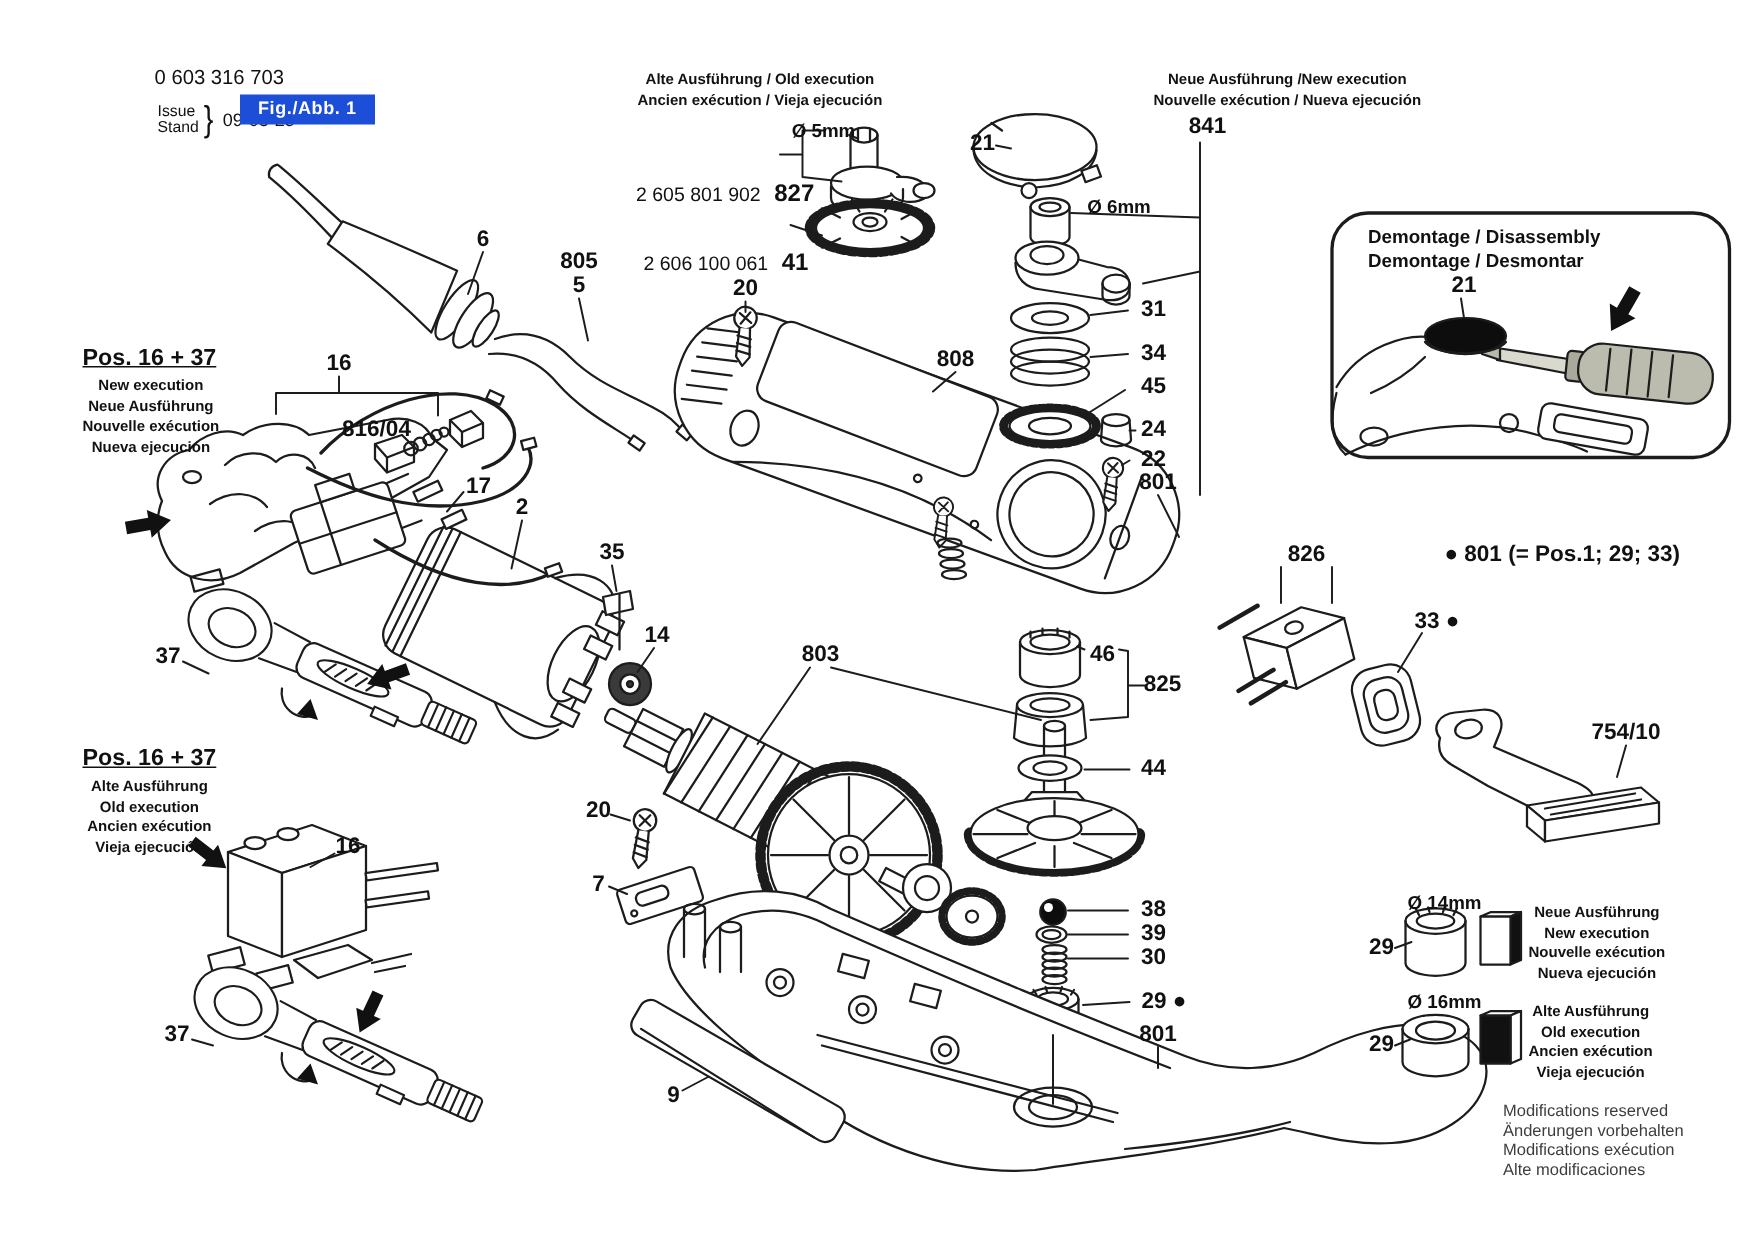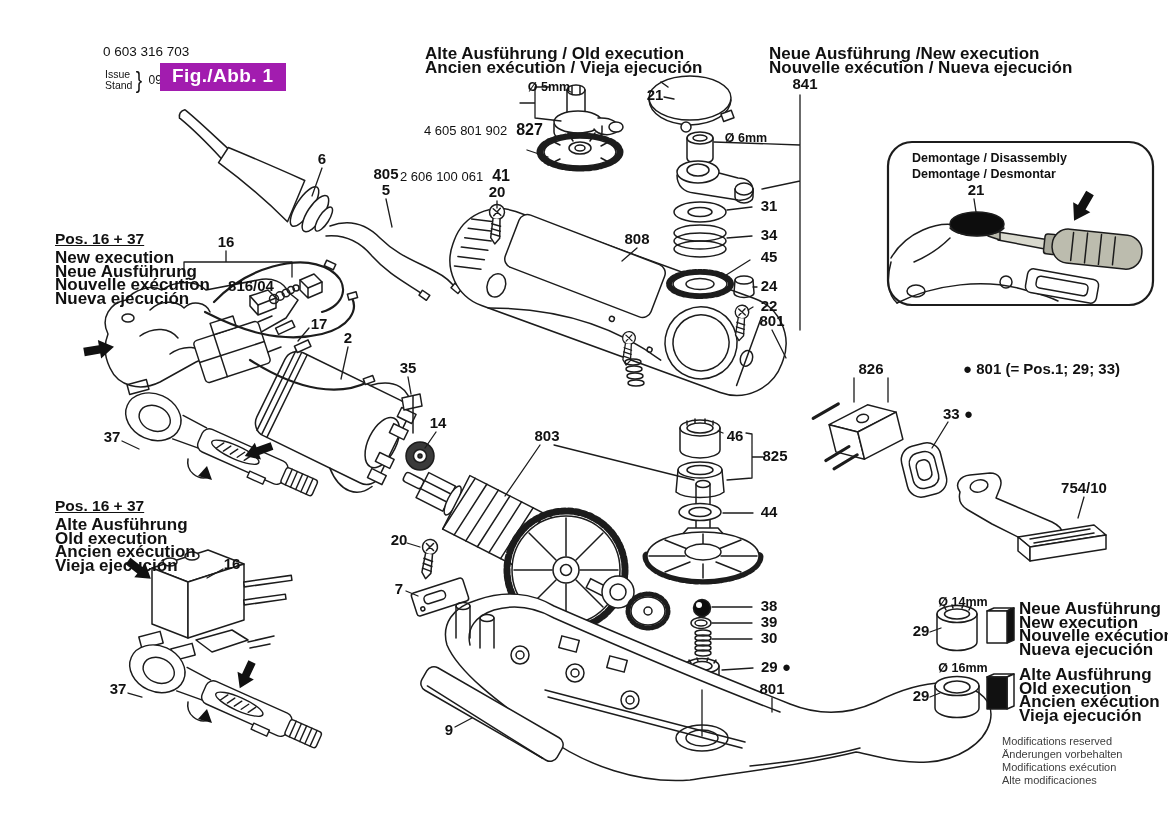--- a/index.html
+++ b/index.html
@@ -1,27 +1,27 @@
 <!DOCTYPE html>
 <html><head>
 <meta charset="utf-8">
 <style>
   html,body{margin:0;padding:0;background:#fff;}
   .page{position:relative;width:1168px;height:825px;background:#fff;overflow:hidden;
         font-family:"Liberation Sans",sans-serif;color:#111;}
   .abs{position:absolute;}
-  .ann{font-size:17px;font-weight:700;line-height:13.5px;white-space:nowrap;}
+  .ann{font-size:10px;font-weight:700;line-height:13.5px;white-space:nowrap;text-align:center;}
   .ann12{font-size:12.5px;font-weight:700;line-height:15.5px;white-space:nowrap;}
   .postitle{font-size:15.5px;font-weight:700;margin-bottom:3px;text-decoration:underline;}
   .hdr-num{left:103px;top:44px;font-size:13.5px;}
   .hdr-issue{left:105px;top:66px;display:flex;align-items:center;gap:3px;}
   .hdr-issue .col{font-size:10.5px;line-height:11.5px;}
   .hdr-issue .brace{font-size:24px;font-weight:400;transform:scaleX(.8);}
   .hdr-issue .date{font-size:12px;margin-left:2px;}
-  .figbox{left:160px;top:63px;background:#a21caf;color:#fff;font-size:19px;font-weight:700;
+  .figbox{left:160px;top:63px;background:#1d4ed8;color:#fff;font-size:12px;font-weight:700;
           padding:2px 12px 4px;letter-spacing:.4px;}
   .codeRow{display:flex;align-items:baseline;gap:9px;white-space:nowrap;}
   .codeRow .code{font-size:13px;}
   .codeRow .pos{font-size:16px;font-weight:700;margin-top:27px;}
   .footer{font-size:11px;line-height:13px;color:#3d3d3d;font-weight:400;white-space:nowrap;}
   svg text.plabel{font-family:"Liberation Sans","DejaVu Sans",sans-serif;}
 </style>
 </head>
 <body>
 
@@ -495,24 +495,24 @@
   <div class="brace">}</div>
   <div class="date">09-03-25</div>
 </div>
 <div class="abs figbox">Fig./Abb. 1</div>
 
 <div class="abs ann" style="left:425px;top:47px">
   <div>Alte Ausführung / Old execution</div>
   <div>Ancien exécution / Vieja ejecución</div>
 </div>
 <div class="abs codeRow" style="left:424px;top:94px">
-  <span class="code">4 605 801 902</span>
+  <span class="code">2 605 801 902</span>
   <span class="pos">827</span>
 </div>
-<div class="abs codeRow" style="left:400px;top:140px">
+<div class="abs codeRow" style="left:429px;top:140px">
   <span class="code">2 606 100 061</span>
   <span class="pos">41</span>
 </div>
 
 <div class="abs ann12" style="left:912px;top:151px">
   <div>Demontage / Disassembly</div>
   <div>Demontage / Desmontar</div>
 </div>
 
 <div class="abs ann" style="left:769px;top:47px">

